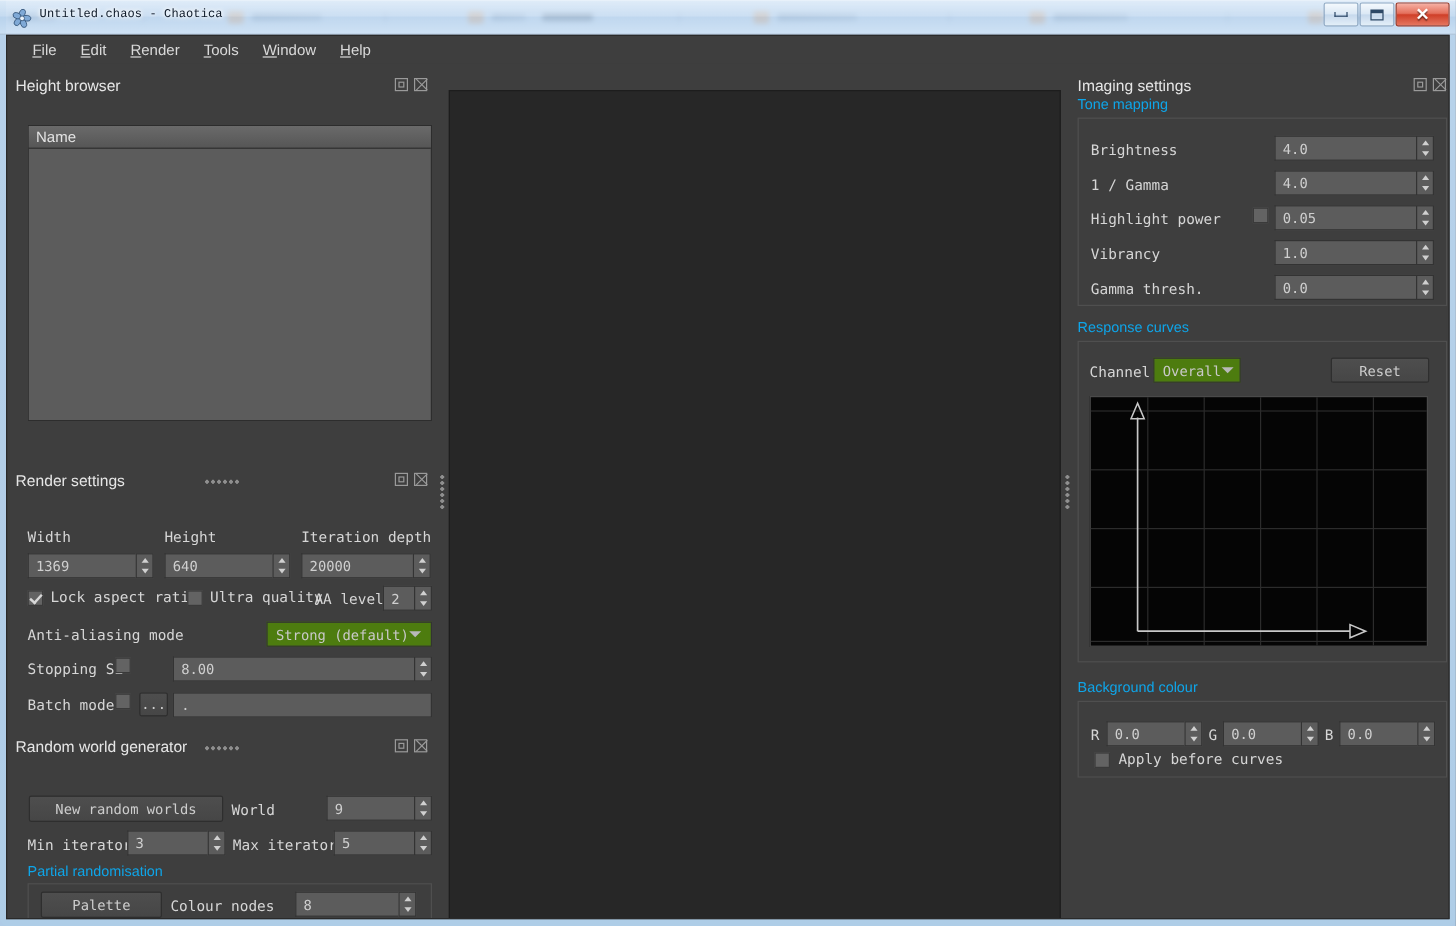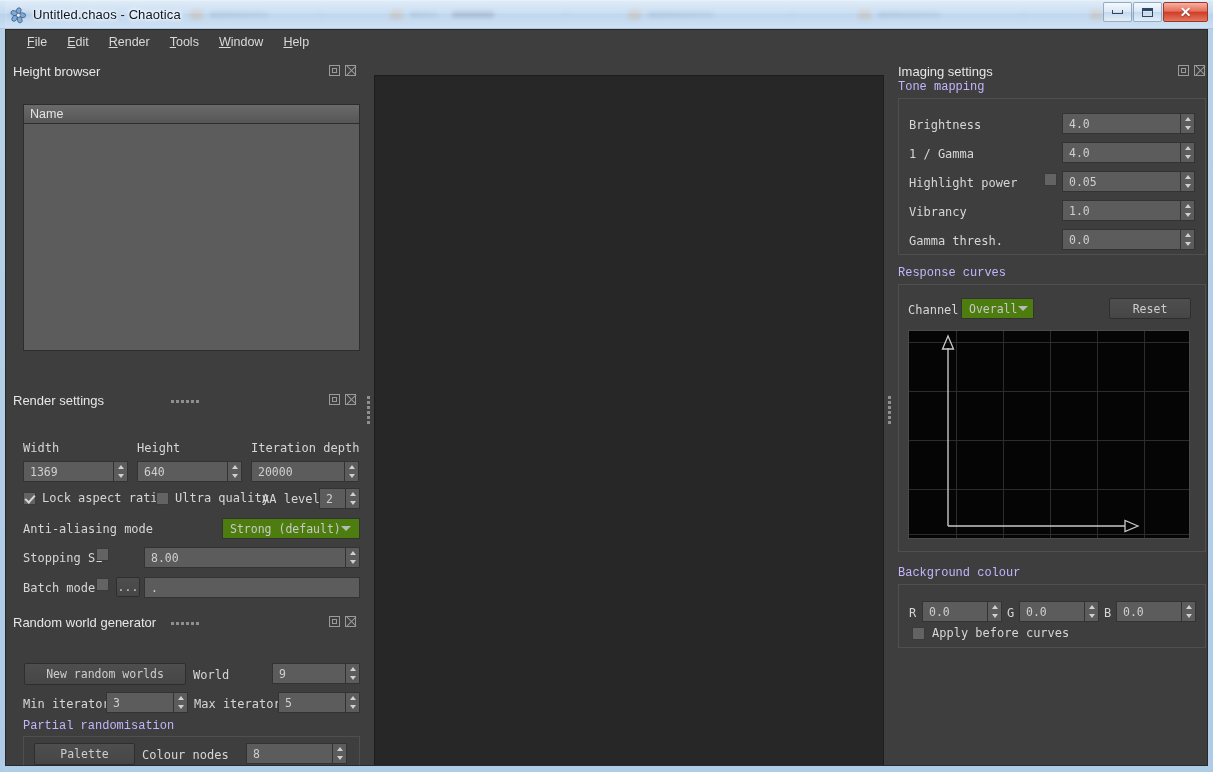--- a/index.html
+++ b/index.html
@@ -41,22 +41,22 @@
     background: linear-gradient(180deg, rgba(226,238,250,.80) 0%, rgba(203,223,243,.72) 45%,
                  rgba(186,212,238,.70) 50%, rgba(206,226,245,.80) 100%);
     border-bottom:1px solid rgba(120,150,180,.45);
     border-top:1px solid rgba(255,255,255,.55);
   }
   #title-icon {
     position:absolute; left:10px; top:6px; width:17px; height:17px;
   }
   #title-text {
     position:absolute; left:33px; top:6px;
-    font-family:Liberation Sans, sans-serif;
-    font-size:13px; color:#0b1726;
+    font-family:Liberation Mono, monospace;
+    font-size:10px; color:#0b1726;
     text-shadow: 0 0 4px #fff, 0 0 7px #fff, 0 0 3px #fff;
     letter-spacing:.1px;
     white-space:nowrap;
   }
   #wbtns { position:absolute; right:5px; top:1px; display:flex; height:21px; }
   .wbtn {
     width:29px; height:20px; margin-left:1px;
     border:1px solid rgba(120,150,180,.75);
     border-radius:2px;
     display:flex; align-items:center; justify-content:center;
@@ -201,22 +201,22 @@
   }
   .combo .cv { flex:1; }
   .combo .carr {
     width:0;height:0;border-left:5px solid transparent;border-right:5px solid transparent;
     border-top:5px solid #b9b9b9; margin-right:8px;
   }
   .groupbox {
     border:1px solid #4f4f4f; position:absolute;
   }
   .group-label {
-    position:absolute; font-size:12px; color:#c4b5fd;
-    font-family:Liberation Mono, monospace; white-space:nowrap;
+    position:absolute; font-size:12px; color:#0ea5e9;
+    font-family:Liberation Sans, sans-serif; white-space:nowrap;
   }
 
   
   #render-settings { position:absolute; left:0; top:356px; width:357px; height:215px; }
   
   #rwg { position:absolute; left:0; top:578px; width:357px; height:136px; }
 
   
   #viewport {
     position:absolute; left:368px; top:22px; width:510px; height:716px;

